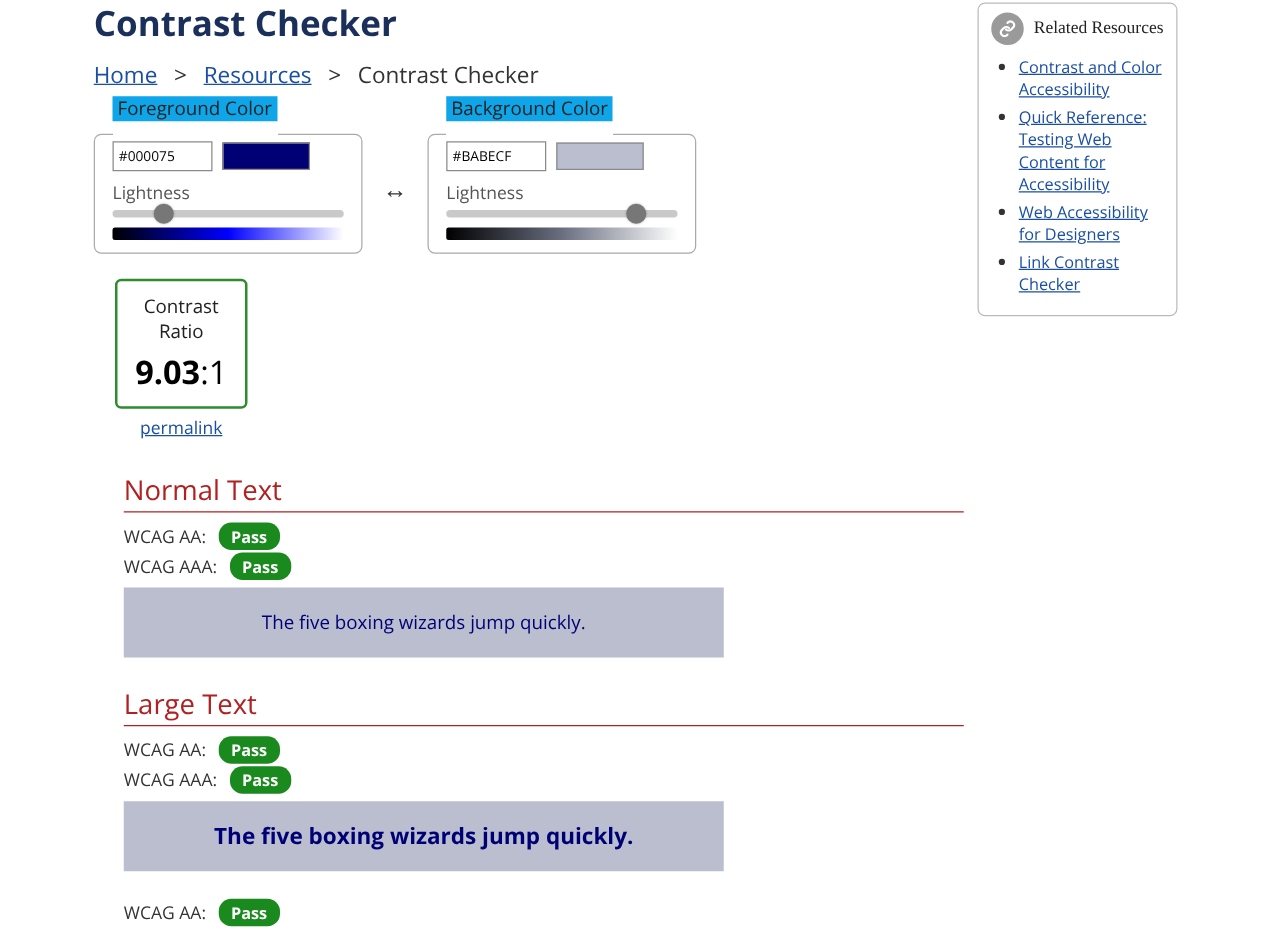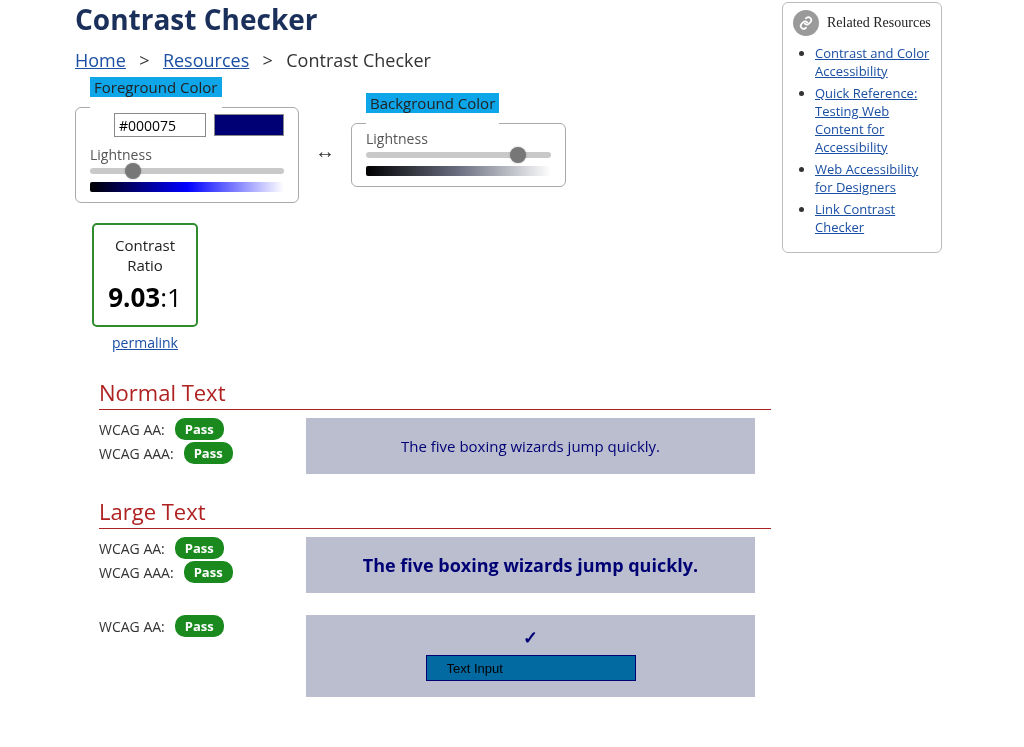--- a/index.html
+++ b/index.html
@@ -63,25 +63,24 @@
     }
     .hex-row {
       display: flex;
       gap: 8px;
       align-items: center;
       margin-bottom: 8px;
     }
     .hex-input {
       border: 1px solid #8a8a8a;
       height: 24px;
-      width: 92px;
-      font-size: 14px;
+      width: 80px;
+      font-size: 11px;
       padding: 2px 4px;
       font-family: inherit;
-      margin-left: 24px;
     }
     .swatch {
       width: 70px;
       height: 22px;
       border: 1px solid #8a8a8a;
     }
     .lightness-label {
       font-size: 14px;
       color: #555;
       margin-bottom: 4px;
@@ -157,21 +156,22 @@
       padding-bottom: 2px;
       margin-bottom: 8px;
       width: 672px;
     }
     .section {
       margin-bottom: 22px;
       margin-left: 24px;
     }
     .result-block {
       display: flex;
-      gap: 32px;
+      gap: 4px;
+      flex-direction: column;
     }
     .result-labels {
       min-width: 175px;
     }
     .result-row {
       display: flex;
       align-items: center;
       gap: 10px;
       margin-bottom: 2px;
       font-size: 14px;
@@ -280,20 +280,24 @@
       <div class="slider-track">
         <div class="slider-thumb" style="left:18%"></div>
       </div>
       <div class="gradient-bar" style="background:linear-gradient(to right, #000000, #0000ff 50%, #ffffff)"></div>
     </fieldset>
 
     <span class="swap-icon">↔</span>
 
     <fieldset class="color-box">
       <legend>Background Color</legend>
+      <div class="hex-row">
+        <input class="hex-input" value="#BABECF" style="">
+        <div class="swatch" style="background:#BABECF"></div>
+      </div>
       <span class="lightness-label">Lightness</span>
       <div class="slider-track">
         <div class="slider-thumb" style="left:78%"></div>
       </div>
       <div class="gradient-bar" style="background:linear-gradient(to right, #000000, #6a6e80 50%, #ffffff)"></div>
     </fieldset>
   </div>
 
   <div class="ratio-wrap">
     <div class="ratio-box">

